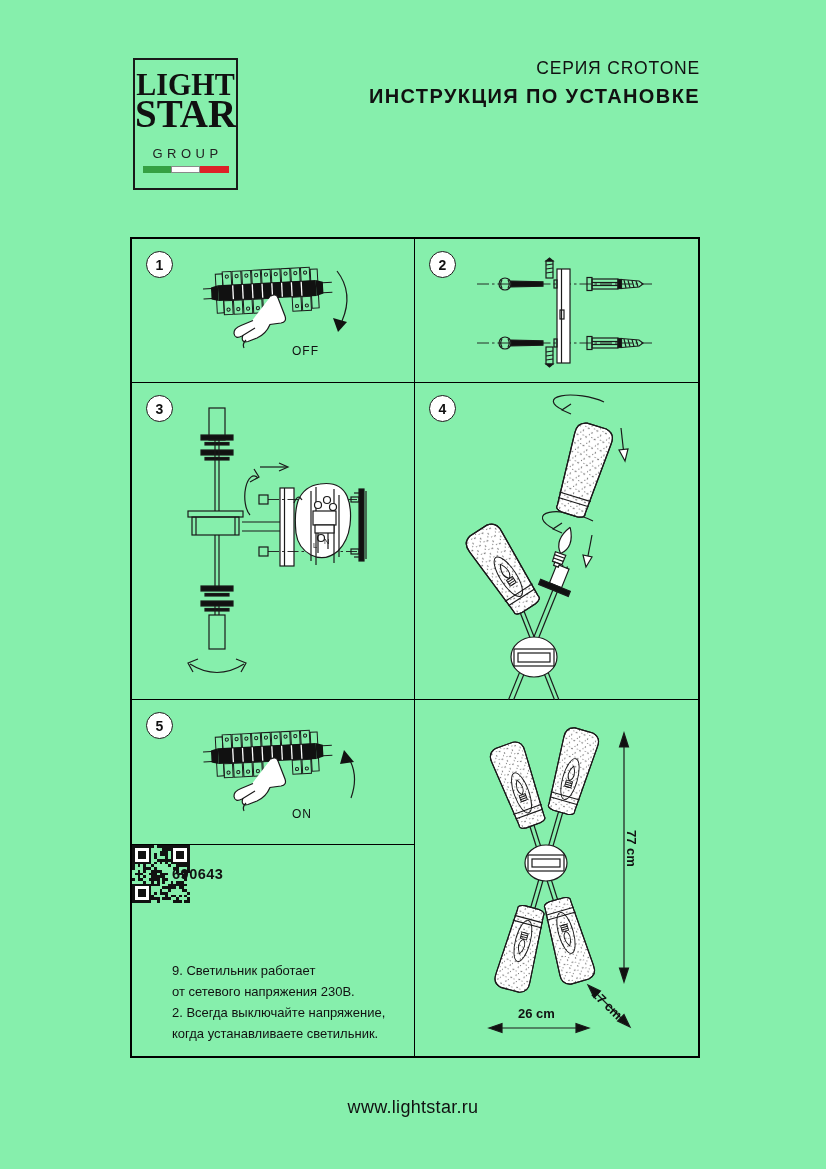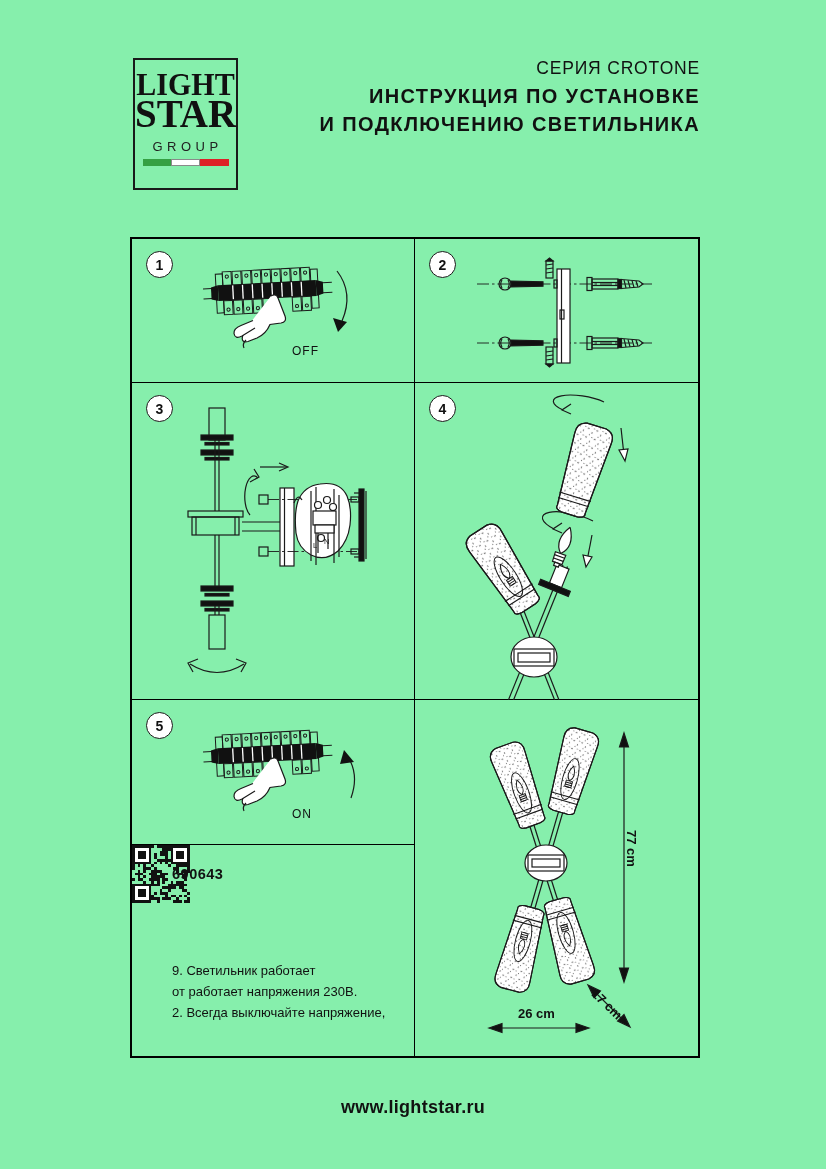--- a/index.html
+++ b/index.html
@@ -9,21 +9,21 @@
   svg .ln{stroke:#1a1a1a;stroke-width:1.2;fill:none}
   svg text{font-family:"Liberation Sans",sans-serif;fill:#1a1a1a}
 
   
   .logo-box{position:absolute;left:133px;top:58px;width:105px;height:132px;
             border:2px solid #1a1a1a;box-sizing:border-box;text-align:center;}
   .logo-light{font-family:"Liberation Serif",serif;font-weight:bold;font-size:30px;
               line-height:30px;margin-top:9px;letter-spacing:0px;transform:scaleY(1.08);}
   .logo-star{font-family:"Liberation Serif",serif;font-weight:bold;font-size:39px;
              line-height:36px;margin-top:-4px;transform:scaleY(1.05);}
-  .logo-group{font-size:13px;letter-spacing:4.5px;margin-top:8px;padding-left:4px;color:#222;}
+  .logo-group{font-size:13px;letter-spacing:4.5px;margin-top:15px;padding-left:4px;color:#222;}
   .flag{display:flex;width:86px;height:7px;margin:5px auto 0 auto;}
   .flag .g{flex:1}
   .flag .w{flex:1;box-shadow:inset 0 0 0 1px #8a8a8a;background:#fff;}
   .flag .r{flex:1}
 
   .hdr{position:absolute;right:126px;top:55px;text-align:right;}
   .hdr .series{font-size:17.5px;font-weight:normal;line-height:27px;letter-spacing:.8px;}
   .hdr .title{font-size:20px;font-weight:bold;line-height:28px;letter-spacing:1.4px;}
 
   
@@ -41,21 +41,21 @@
            box-sizing:border-box;background:#fff;}
   .swlabel{position:absolute;font-size:12px;letter-spacing:1px;color:#111;}
   .dim{position:absolute;font-size:13px;font-weight:bold;white-space:nowrap;}
 
   
   .article{position:absolute;left:40px;top:21px;font-size:14.5px;font-weight:bold;letter-spacing:.5px;}
   .qr{position:absolute;left:39px;top:46px;}
   .notes{position:absolute;left:40px;top:115px;font-size:13px;line-height:21px;}
 
   .footer{position:absolute;left:0;top:1097px;width:100%;text-align:center;
-          font-size:18px;font-weight:bold;letter-spacing:.3px;}
+          font-size:18px;font-weight:normal;letter-spacing:.3px;}
 </style>
 </head>
 <body>
 
 <div class="page">
 
   <svg width="0" height="0" style="position:absolute">
     <defs>
       <pattern id="stip" width="9" height="9" patternUnits="userSpaceOnUse">
         <circle cx="2" cy="2.5" r="0.75" fill="#444"></circle>
@@ -158,21 +158,20 @@
       <div class="r" style="background: rgb(221, 33, 39);"></div>
     </div>
   </div>
 
   <div class="hdr">
     <div class="series">
       <div>СЕРИЯ CROTONE</div>
     </div>
     <div class="title">
       <div>ИНСТРУКЦИЯ ПО УСТАНОВКЕ</div>
-      <div>И ПОДКЛЮЧЕНИЮ СВЕТИЛЬНИКА</div>
     </div>
   </div>
 
   <div class="grid">
 
     <div class="cell bR bB">
       <svg width="283" height="144" viewBox="0 0 283 144">
         <use href="#breaker" transform="translate(88,30) rotate(-3)"></use>
         <use href="#hand" transform="translate(140,57)"></use>
         <path class="ln" d="M205,32 q17,22 5,50"></path>
@@ -524,22 +523,23 @@
           <rect x="20" y="19" width="1" height="1" fill="#111"></rect>
           <rect x="9" y="20" width="1" height="1" fill="#111"></rect>
           <rect x="15" y="20" width="1" height="1" fill="#111"></rect>
           <rect x="16" y="20" width="1" height="1" fill="#111"></rect>
           <rect x="17" y="20" width="1" height="1" fill="#111"></rect>
           <rect x="19" y="20" width="1" height="1" fill="#111"></rect>
           <rect x="20" y="20" width="1" height="1" fill="#111"></rect>
         </svg>
       <div class="notes">
         <div>9. Светильник работает</div>
-        <div>от работает напряжения 230В.</div>
+        <div>от сетевого напряжения 230В.</div>
         <div>2. Всегда выключайте напряжение,</div>
+        <div>когда устанавливаете светильник.</div>
       </div>
     </div>
 
     <div class="cell cR">
       <svg width="283" height="356" viewBox="0 0 283 356">
         <g class="ln">
           <line x1="160" y1="55" x2="99" y2="265"></line>
             <line x1="164" y1="56.5" x2="103" y2="266.5"></line>
           <line x1="97" y1="70" x2="156" y2="256"></line>
             <line x1="101" y1="68.5" x2="160" y2="254.5"></line>

